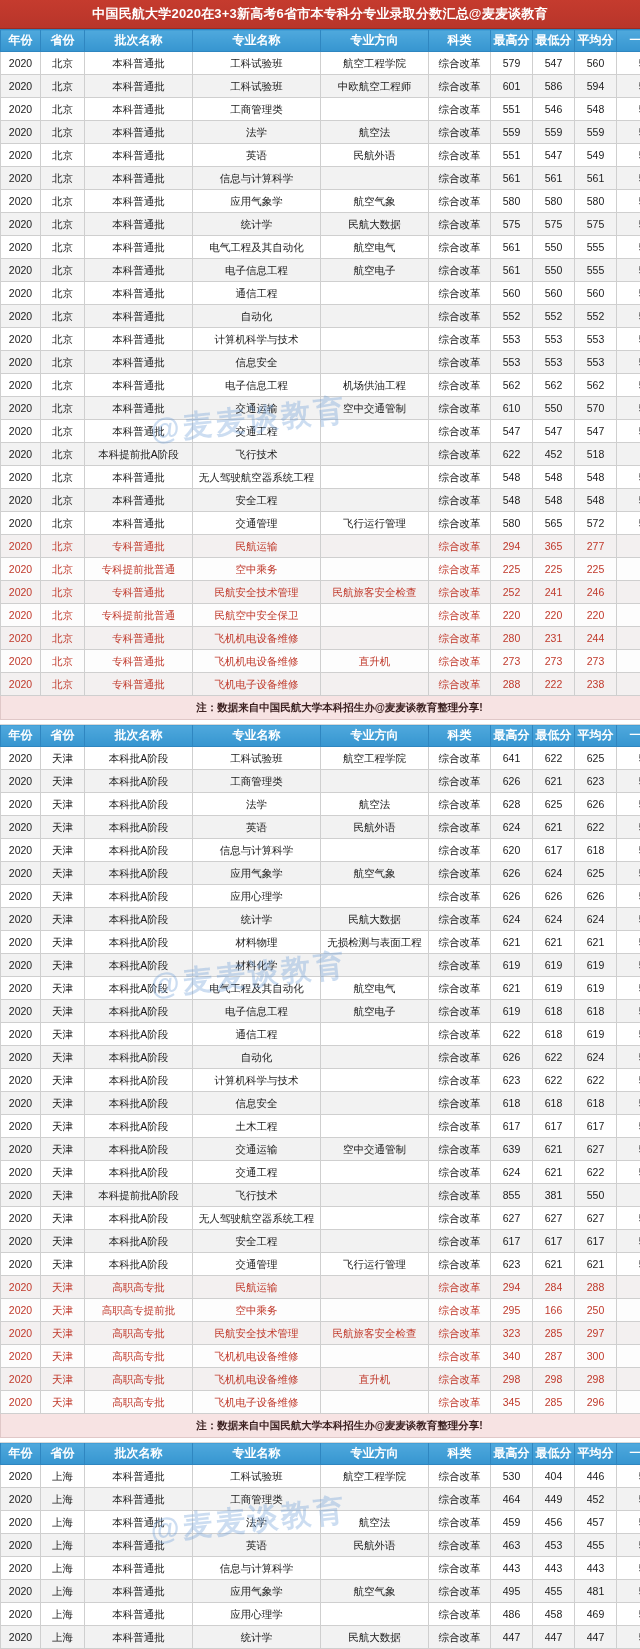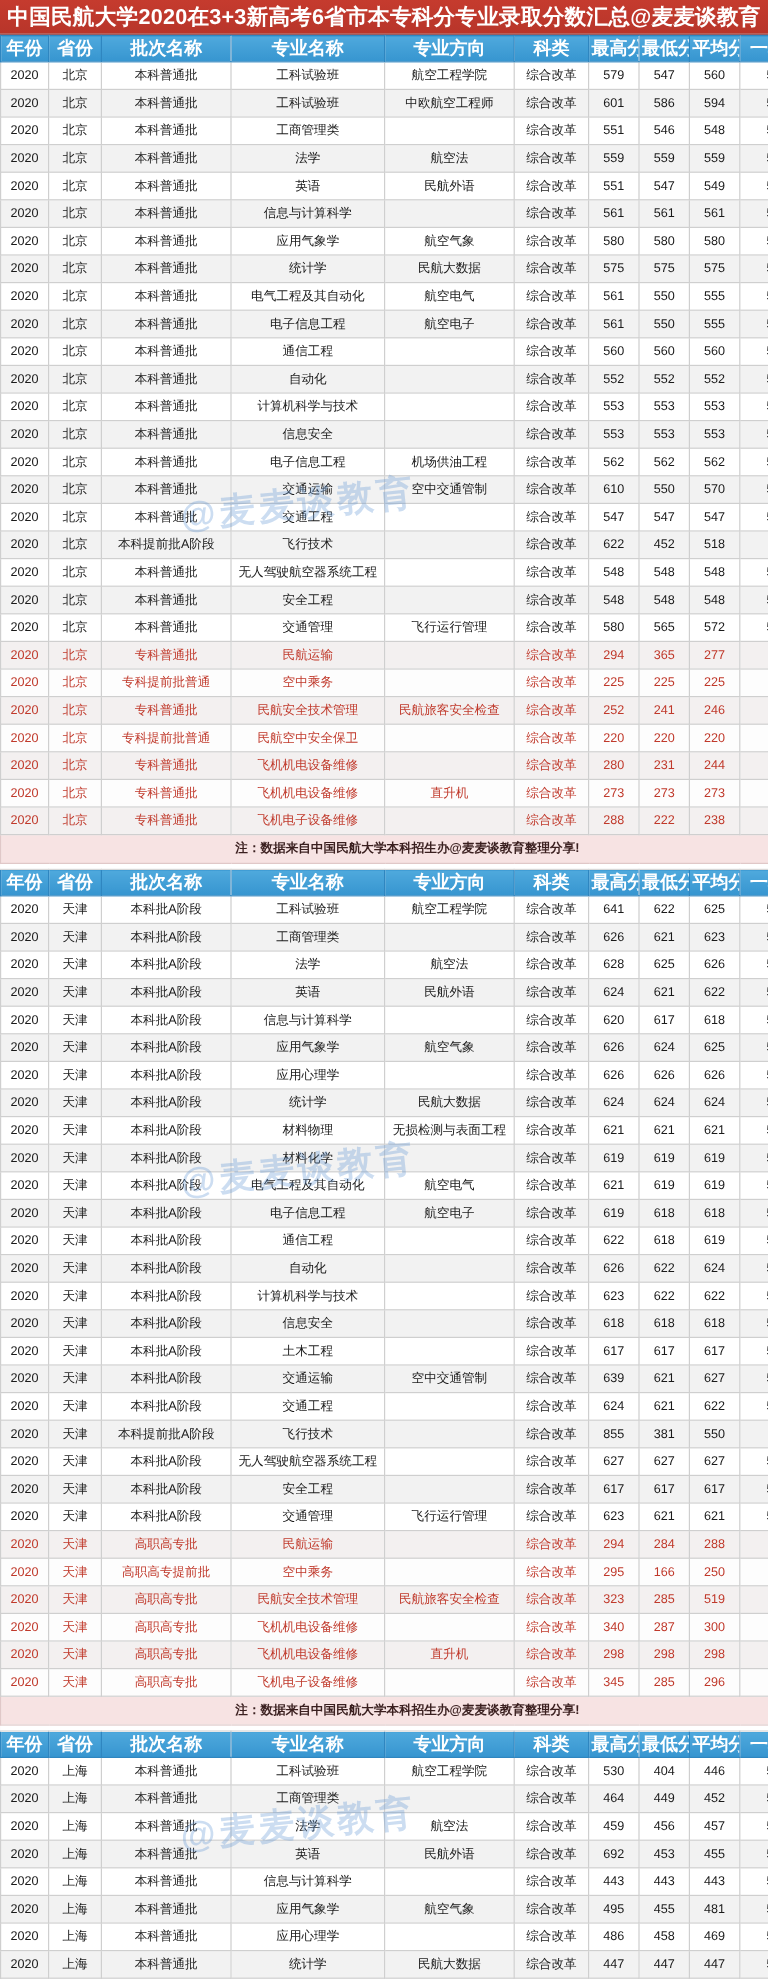--- a/index.html
+++ b/index.html
@@ -21,21 +21,21 @@
     background:#c0392b;
     background:linear-gradient(180deg,#c53b2e 0%,#b8352a 100%);
     height:28px;
     display:flex;
     align-items:center;
     justify-content:center;
     border-bottom:1px solid #9e2a20;
   }
   .title-bar .title-text{
     color:#ffffff;
-    font-size:18px;
+    font-size:13px;
     font-weight:bold;
     letter-spacing:.2px;
     white-space:nowrap;
   }
 
   
   table.score-table{
     width:640px;
     border-collapse:collapse;
     table-layout:fixed;
@@ -64,21 +64,21 @@
   col.c-min{width:42px;}
   col.c-avg{width:42px;}
   col.c-line{width:62px;}
 
   
   tr.header-row th{
     background:#3d9fd6;
     background:linear-gradient(180deg,#4fa9dd 0%,#3695d0 100%);
     color:#ffffff;
     font-weight:bold;
-    font-size:15px;
+    font-size:12px;
     border:1px solid #2f86c0;
     height:21px;
     line-height:21px;
   }
 
   
   tr.data-row td{
     background:#ffffff;
     color:#1a1a1a;
   }
@@ -829,21 +829,21 @@
         </tr>
         <tr class="data-row red alt">
           <td>2020</td>
           <td>天津</td>
           <td>高职高专批</td>
           <td>民航安全技术管理</td>
           <td>民航旅客安全检查</td>
           <td>综合改革</td>
           <td>323</td>
           <td>285</td>
-          <td>519</td>
+          <td>297</td>
           <td>-</td>
         </tr>
         <tr class="data-row red">
           <td>2020</td>
           <td>天津</td>
           <td>高职高专批</td>
           <td>飞机机电设备维修</td>
           <td></td>
           <td>综合改革</td>
           <td>340</td>
@@ -929,21 +929,21 @@
           <td>457</td>
           <td>502</td>
         </tr>
         <tr class="data-row alt">
           <td>2020</td>
           <td>上海</td>
           <td>本科普通批</td>
           <td>英语</td>
           <td>民航外语</td>
           <td>综合改革</td>
-          <td>692</td>
+          <td>463</td>
           <td>453</td>
           <td>455</td>
           <td>502</td>
         </tr>
         <tr class="data-row">
           <td>2020</td>
           <td>上海</td>
           <td>本科普通批</td>
           <td>信息与计算科学</td>
           <td></td>

